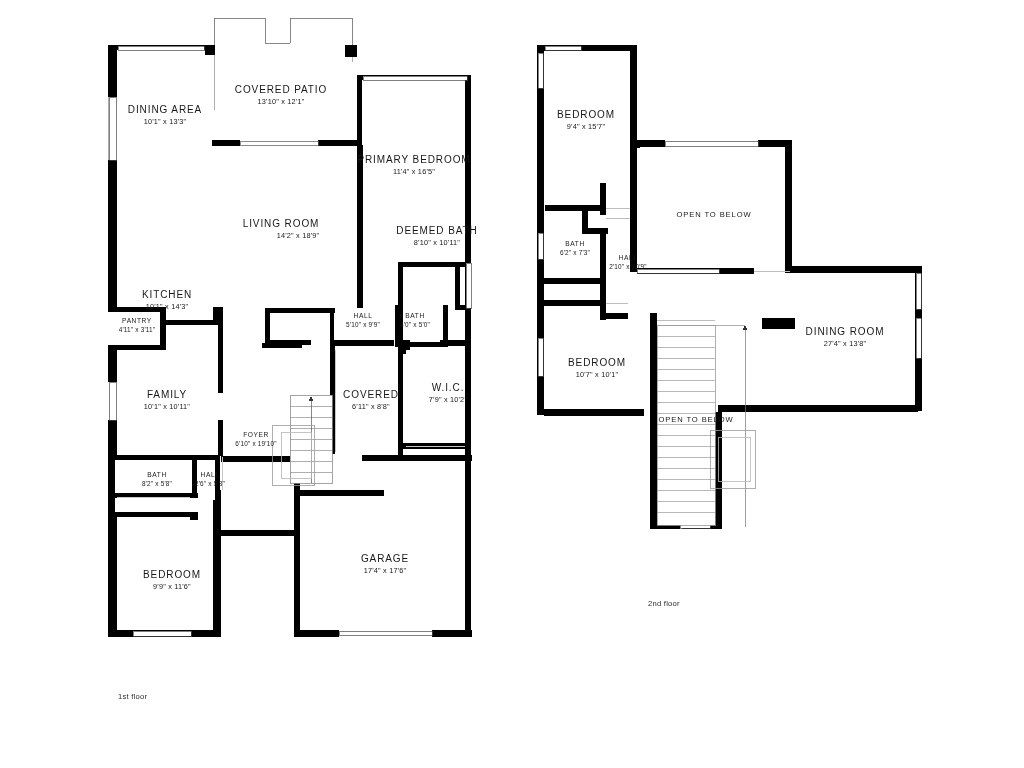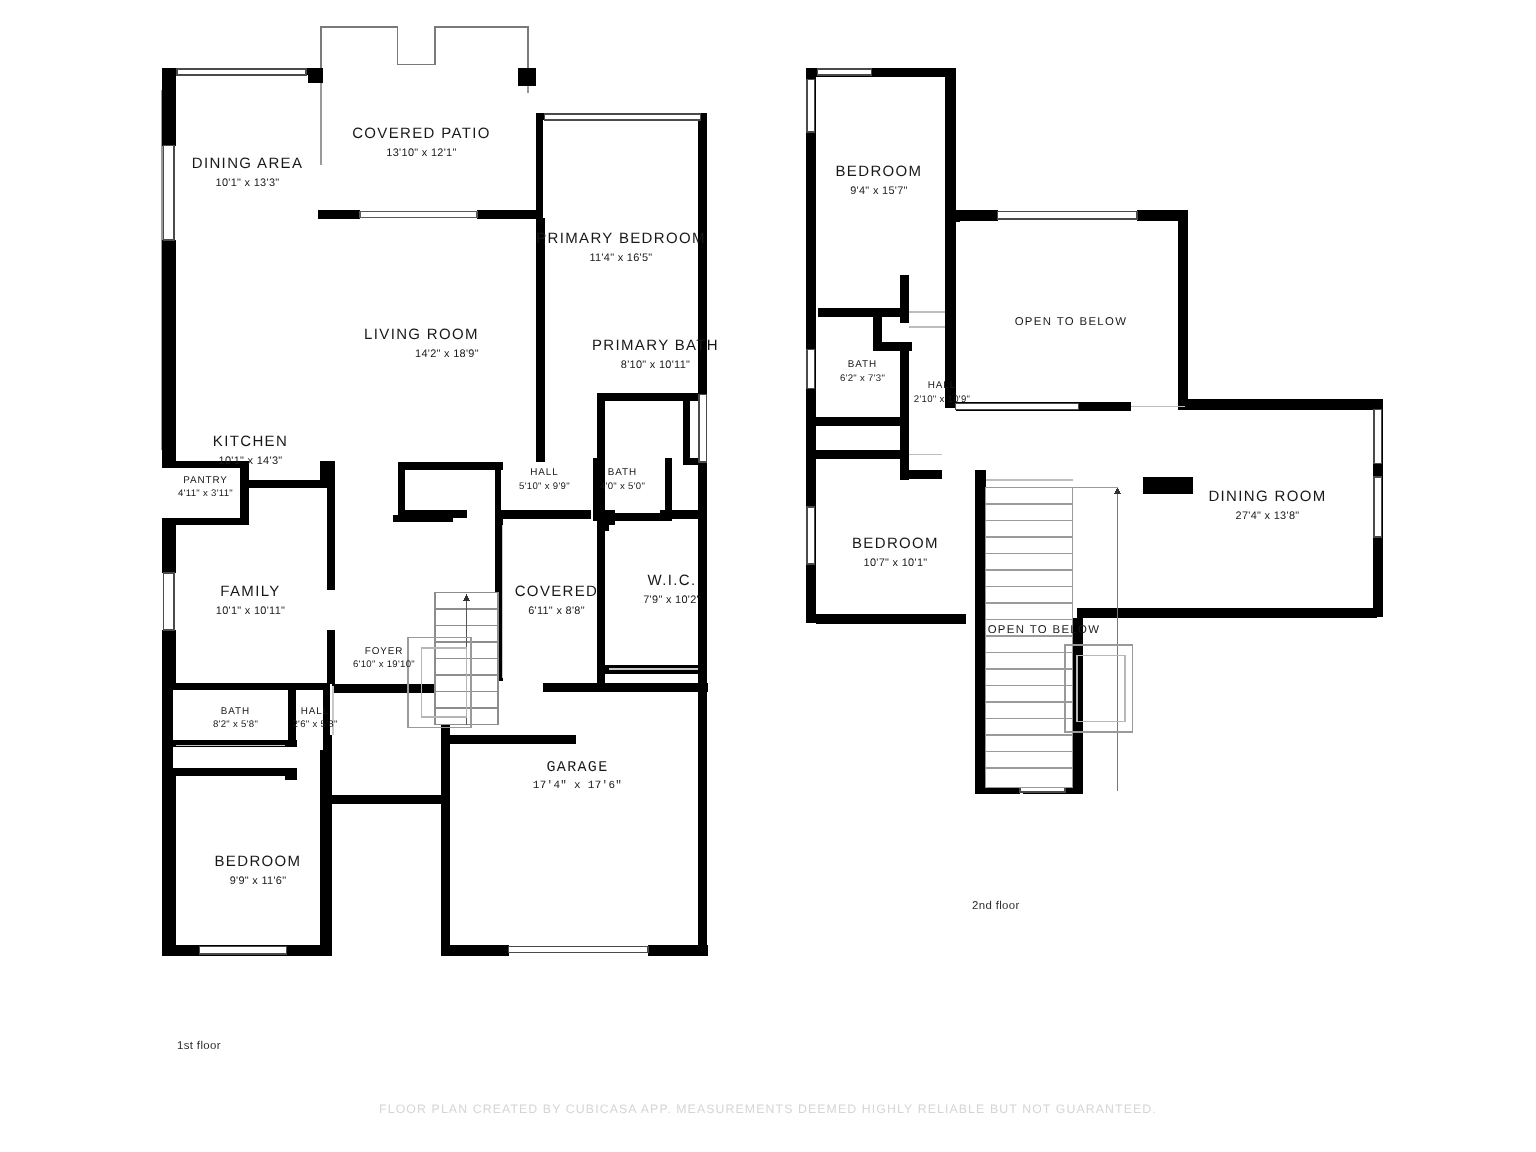--- a/index.html
+++ b/index.html
@@ -328,21 +328,21 @@
   </div>
   <div class="room-label" style="left:281px;top:229px;text-align:right;">
     <span class="rm-name">LIVING ROOM</span>
     <span class="rm-dim">14'2" x 18'9"</span>
   </div>
   <div class="room-label" style="left:167px;top:252px;margin-top:48px;">
     <span class="rm-name">KITCHEN</span>
     <span class="rm-dim">10'1" x 14'3"</span>
   </div>
   <div class="room-label" style="left:437px;top:236px;">
-    <span class="rm-name">PRIMARY BATH</span>
+    <span class="rm-name">DEEMED BATH</span>
     <span class="rm-dim">8'10" x 10'11"</span>
   </div>
   <div class="room-label small" style="left:137px;top:326px;">
     <span class="rm-name">PANTRY</span>
     <span class="rm-dim">4'11" x 3'11"</span>
   </div>
   <div class="room-label small" style="left:363px;top:321px;">
     <span class="rm-name">HALL</span>
     <span class="rm-dim">5'10" x 9'9"</span>
   </div>
@@ -371,21 +371,21 @@
     <span class="rm-dim">8'2" x 5'8"</span>
   </div>
   <div class="room-label small" style="left:210px;top:480px;">
     <span class="rm-name">HALL</span>
     <span class="rm-dim">2'6" x 5'8"</span>
   </div>
   <div class="room-label" style="left:172px;top:580px;">
     <span class="rm-name">BEDROOM</span>
     <span class="rm-dim">9'9" x 11'6"</span>
   </div>
-  <div class="room-label" style="left:385px;top:518px;font-family:Liberation Mono, monospace;">
+  <div class="room-label" style="left:385px;top:564px;">
     <span class="rm-name">GARAGE</span>
     <span class="rm-dim">17'4" x 17'6"</span>
   </div>
 
   <div class="room-label" style="left:586px;top:120px;">
     <span class="rm-name">BEDROOM</span>
     <span class="rm-dim">9'4" x 15'7"</span>
   </div>
   <div class="room-label nodim" style="left:714px;top:215px;">
     <span class="rm-name">OPEN TO BELOW</span>
@@ -406,15 +406,14 @@
     <span class="rm-name">BEDROOM</span>
     <span class="rm-dim">10'7" x 10'1"</span>
   </div>
   <div class="room-label nodim" style="left:696px;top:420px;">
     <span class="rm-name">OPEN TO BELOW</span>
   </div>
 
   <div class="floor-caption" style="left:118px;top:660px;">1st floor</div>
   <div class="floor-caption" style="left:648px;top:567px;">2nd floor</div>
 
-  <div id="footer-note">FLOOR PLAN CREATED BY CUBICASA APP. MEASUREMENTS DEEMED HIGHLY RELIABLE BUT NOT GUARANTEED.</div>
 
 </div>
 
 </body></html>

